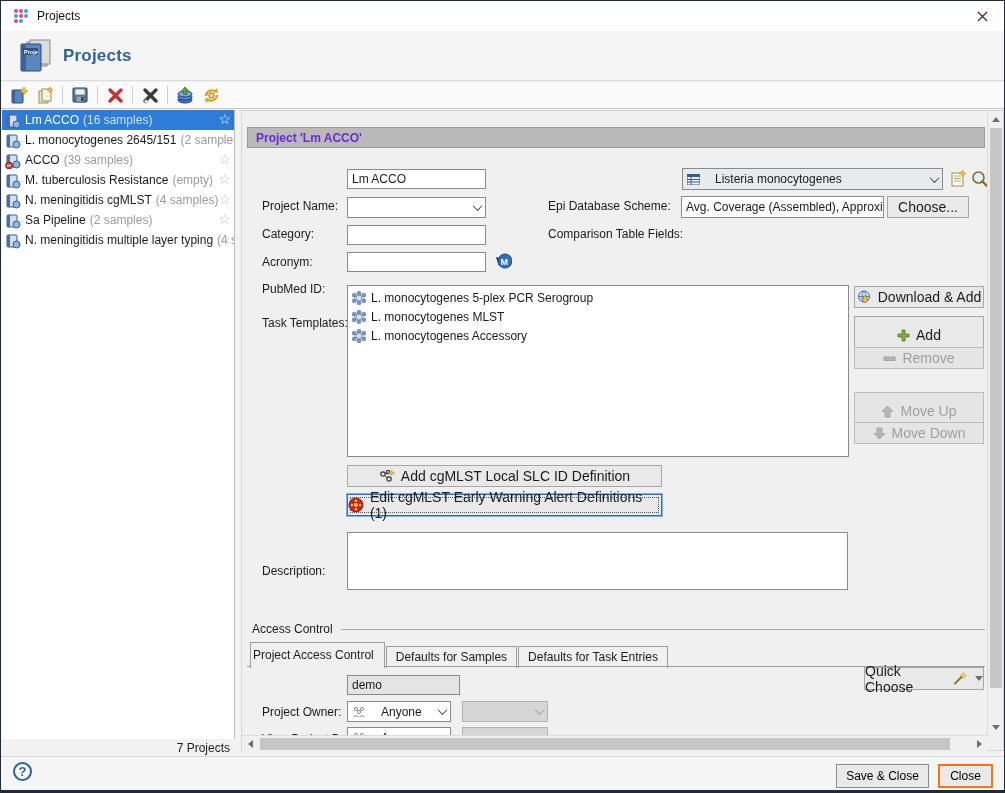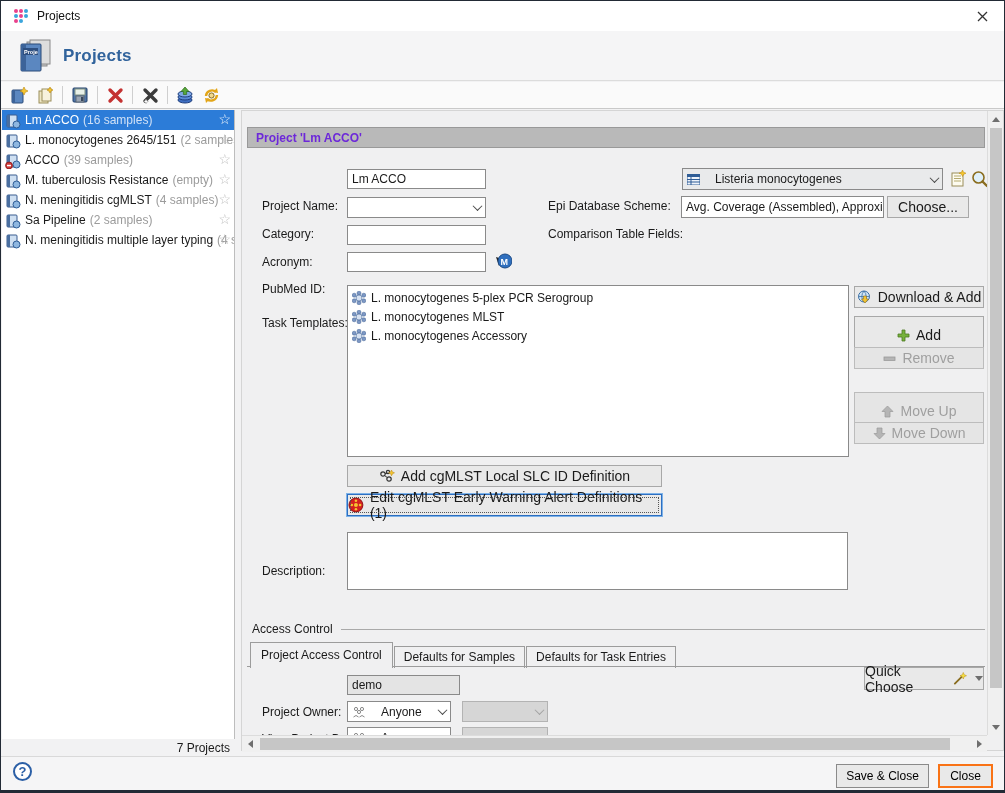--- a/index.html
+++ b/index.html
@@ -41,21 +41,21 @@
   .btn{position:absolute;background:#e9e9e9;border:1px solid #a8a8a8;display:flex;align-items:center;justify-content:center;gap:6px;font-size:14px;color:#1a1a1a;cursor:pointer;}
   .btn.disabled{color:#9f9f9f;background:#e5e5e5;border-color:#bcbcbc;cursor:default;}
   .btn.focusblue{border:1px solid #2d6fc2;box-shadow:0 0 0 1px #7db2e8;outline:1px dotted #555;outline-offset:-4px;}
   .listbox{position:absolute;background:#fff;border:1px solid #8a8a8a;padding:2px 0;}
   .litem{display:flex;align-items:center;height:19px;padding-left:4px;gap:5px;white-space:nowrap;}
   .tarea{position:absolute;background:#fff;border:1px solid #8a8a8a;}
   .grouplabel{position:absolute;display:flex;align-items:center;gap:8px;}
   .groupline{flex:1;border-top:1px solid #a9a9a9;}
   .tabs{position:absolute;display:flex;align-items:flex-end;}
   .tab{border:1px solid #9c9c9c;border-bottom:none;background:#f0f0f1;padding:3px 9px 4px 9px;margin-right:1px;cursor:pointer;white-space:nowrap;}
-  .tab.active{padding:5px 10px 6px 10px;font-weight:normal;position:relative;z-index:2;background:#f0f0f1;}
+  .tab.active{padding:5px 10px 6px 2px;font-weight:normal;position:relative;z-index:2;background:#f0f0f1;}
   .tabbase{position:absolute;border-bottom:1px solid #9c9c9c;}
   
   .vscroll{position:absolute;left:745px;top:0;width:16px;height:624px;background:#f0f0f0;border-left:1px solid #dcdcdc;}
   .hscroll{position:absolute;left:0;top:624px;width:745px;height:17px;background:#f0f0f0;border-top:1px solid #dcdcdc;}
   .vthumb{position:absolute;left:2px;top:17px;width:12px;height:560px;background:#c6c6c6;}
   .hthumb{position:absolute;top:2px;left:18px;width:690px;height:12px;background:#c6c6c6;}
   .sarr{position:absolute;width:16px;height:16px;display:flex;align-items:center;justify-content:center;}
   .tri-up{width:0;height:0;border-left:4px solid transparent;border-right:4px solid transparent;border-bottom:5px solid #6e6e6e;}
   .tri-down{width:0;height:0;border-left:4px solid transparent;border-right:4px solid transparent;border-top:5px solid #6e6e6e;}
   .tri-left{width:0;height:0;border-top:4px solid transparent;border-bottom:4px solid transparent;border-right:5px solid #6e6e6e;}

